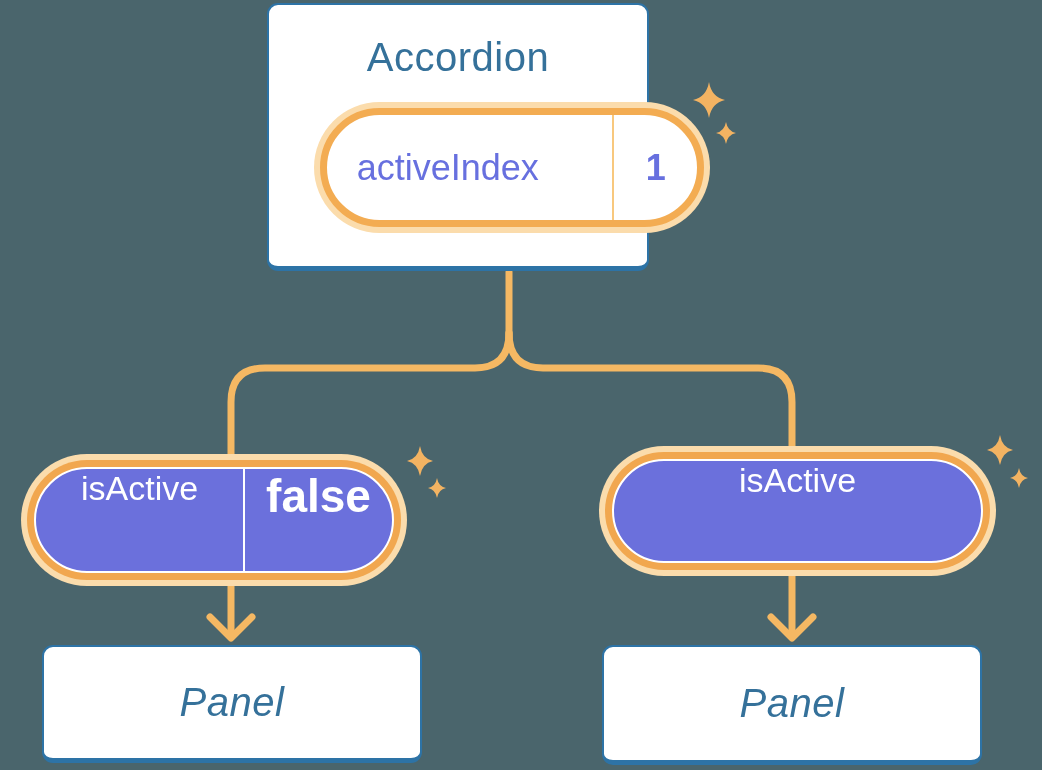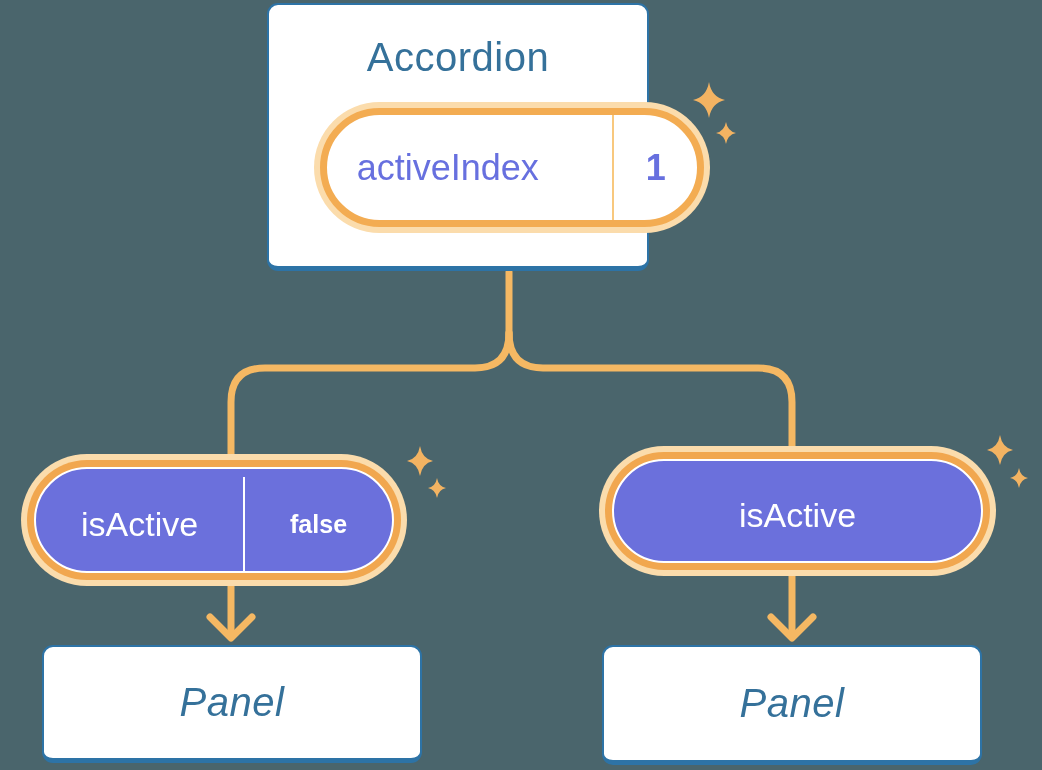--- a/index.html
+++ b/index.html
@@ -57,25 +57,25 @@
   .state-label{color:var(--purple-text,#6770DF);font-size:36px;}
   .state-value{color:var(--purple-text,#6770DF);font-size:36px;font-weight:bold;}
 
   .prop-pill{
     background:var(--purple,#6B70DC);
     border:2.5px solid #fff;
     box-shadow:0 0 0 7px var(--ring-orange,#F1A74F),0 0 0 13px var(--peach,#FBDCAC);
   }
   .prop-pill-left{left:34px;top:467px;width:360px;height:106px;}
   .prop-pill-right{left:612px;top:459px;width:371px;height:104px;}
-  .prop-pill .cell{display:flex;align-items:center;justify-content:center;margin-top:8px;}
+  .prop-pill .cell{display:flex;justify-content:center;}
   .prop-pill .cell-label{flex:58.5 1 0;}
   .prop-pill .cell-value{flex:41.5 1 0;border-left:2.5px solid #fff;}
   .prop-label{color:#fff;font-size:34px;}
-  .prop-value{color:#fff;font-size:25px;font-weight:bold;}
+  .prop-value{color:#fff;font-size:46px;font-weight:bold;}
 </style>
 </head>
 <body>
 
 <div class="canvas">
 
   <svg class="lines-svg" width="1042" height="770" viewBox="0 0 1042 770">
     <path class="line" d="M509,272 L509,338"></path>
     <path class="line" d="M509,333 Q509,368 475,368 L265,368 Q231,368 231,402 L231,458"></path>
     <path class="line" d="M509,333 Q509,368 543,368 L758,368 Q792,368 792,402 L792,451"></path>

